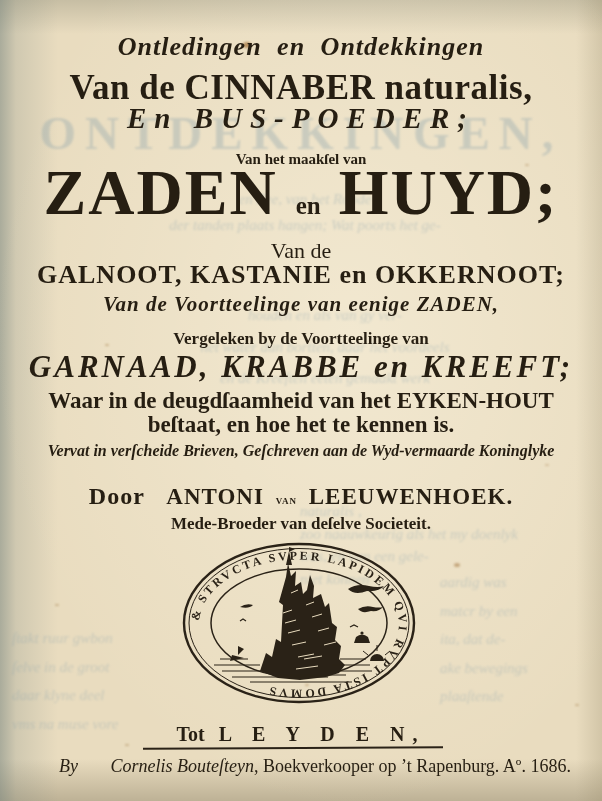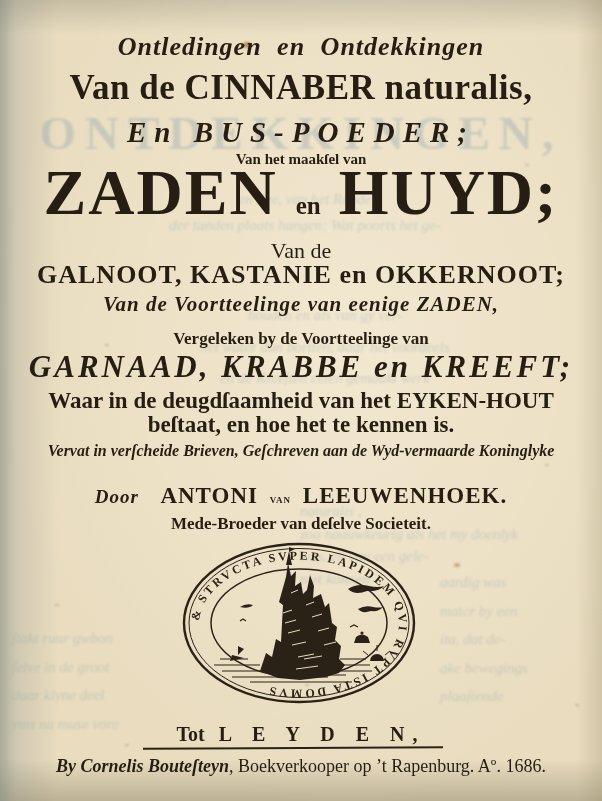--- a/index.html
+++ b/index.html
@@ -12,42 +12,42 @@
       linear-gradient(90deg, rgba(118,132,126,.55), rgba(118,132,126,.22) 16px, rgba(118,132,126,0) 58px),
       linear-gradient(270deg, rgba(150,138,106,.28), rgba(150,138,106,0) 26px),
       linear-gradient(180deg, rgba(126,126,106,.32), rgba(126,126,106,0) 34px),
       linear-gradient(0deg, rgba(118,108,82,.38), rgba(118,108,82,0) 42px),
       #e9dcbf;
   }
   .line{position:absolute;left:8px;width:586px;text-align:center;white-space:nowrap;line-height:1.04;}
   .ink{color:#261e12;}
   .l1{top:33px;font-size:26px;font-style:italic;font-weight:bold;letter-spacing:1px;word-spacing:8px;font-family:Liberation Serif, serif;}
   .l2{top:70px;font-size:35px;font-weight:bold;letter-spacing:.5px;}
-  .l3{top:117px;font-size:29px;font-style:italic;font-weight:bold;letter-spacing:8px;}
+  .l3{top:103px;font-size:29px;font-style:italic;font-weight:bold;letter-spacing:8px;}
   .l4{top:152px;font-size:15px;font-weight:bold;}
   .l5{top:161px;font-size:64px;font-weight:bold;letter-spacing:2px;line-height:1;}
   .l5 .mid{font-size:25px;letter-spacing:0;}
   .l6{top:240px;font-size:22px;font-weight:normal;}
   .l7{top:261px;font-size:26px;font-weight:bold;letter-spacing:1px;}
   .l8{top:294px;font-size:21px;font-style:italic;font-weight:bold;letter-spacing:1px;}
   .l9{top:330px;font-size:17px;font-weight:bold;}
   .l10{top:351px;font-size:31px;font-style:italic;font-weight:bold;letter-spacing:3px;}
   .l11{top:389px;font-size:23px;font-weight:bold;}
   .l12{top:413px;font-size:23px;font-weight:bold;}
   .l13{top:443px;font-size:16px;font-style:italic;font-weight:bold;}
   .l14{top:463px;font-size:16px;font-style:italic;font-weight:bold;}
   .l15{top:484px;font-size:23px;font-weight:bold;letter-spacing:1px;}
-  .l15 .door{font-style:italic;font-size:19px;font-weight:bold;margin-right:16px;}
+  .l15 .door{font-size:24px;font-weight:bold;margin-right:16px;}
   .l15 .vansc{font-variant:small-caps;font-size:13px;margin:0 5px;}
   .l16{top:515px;font-size:17px;font-weight:bold;}
   .place{top:724px;font-size:20px;font-weight:bold;}
   .place .spaced{letter-spacing:8px;margin-left:9px;}
   .rule{position:absolute;top:747px;left:143px;width:300px;height:2px;background:#2a2217;transform:rotate(-.25deg);}
   .imprint{top:757px;font-size:18px;}
-  .imprint .it{font-style:italic;font-weight:bold;}
+  .imprint .it{font-style:italic;font-weight:normal;margin-left:28px;}
   .device{position:absolute;left:180px;top:541px;width:238px;height:164px;}
   
   .ghost{position:absolute;color:#87a0ab;filter:blur(1.3px);pointer-events:none;}
   .g-head{top:106px;left:0;width:602px;text-align:center;font-size:47px;font-weight:bold;letter-spacing:9px;opacity:.34;}
   .g-p{font-size:15px;font-style:italic;line-height:1.75;opacity:.34;white-space:nowrap;}
   .g1{top:186px;left:70px;width:470px;text-align:center;}
   .g2{top:300px;left:90px;width:470px;text-align:center;line-height:2.1;}
   .g3{top:500px;left:300px;width:300px;text-align:left;line-height:1.5;}
   .g4{top:568px;left:440px;width:160px;text-align:left;line-height:1.9;}
   .g5{top:624px;left:12px;width:170px;text-align:left;line-height:1.9;}

